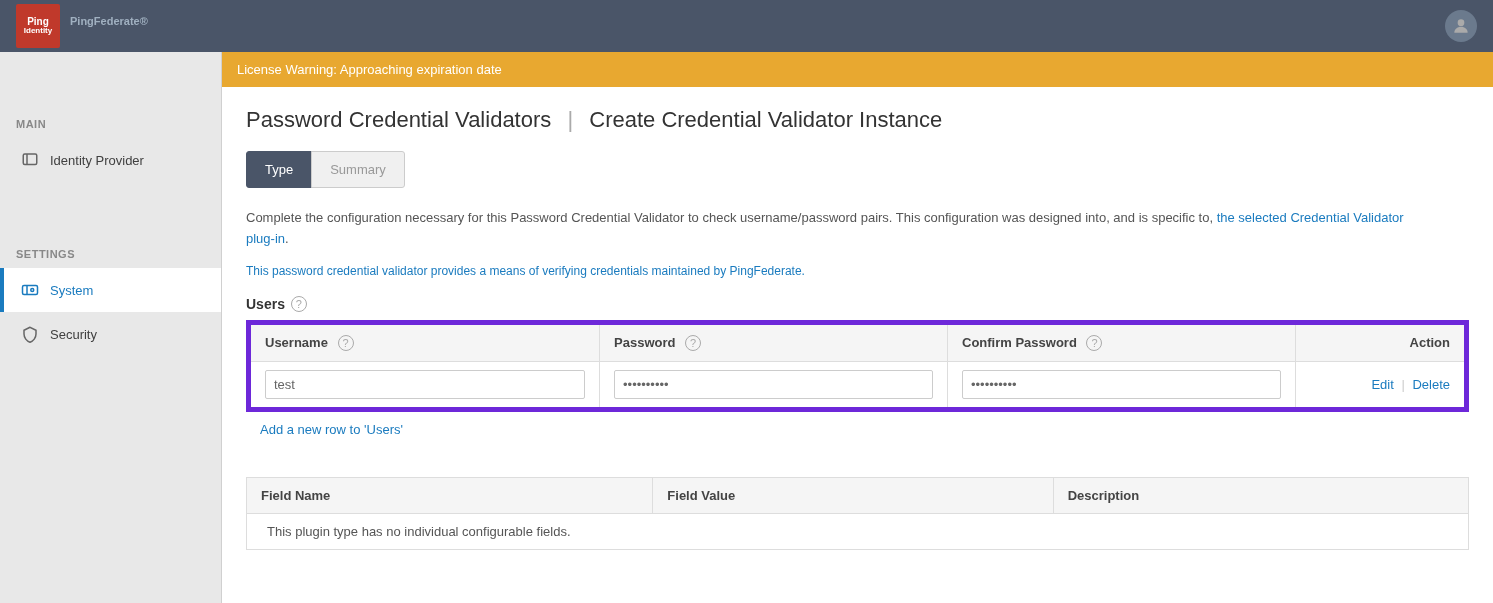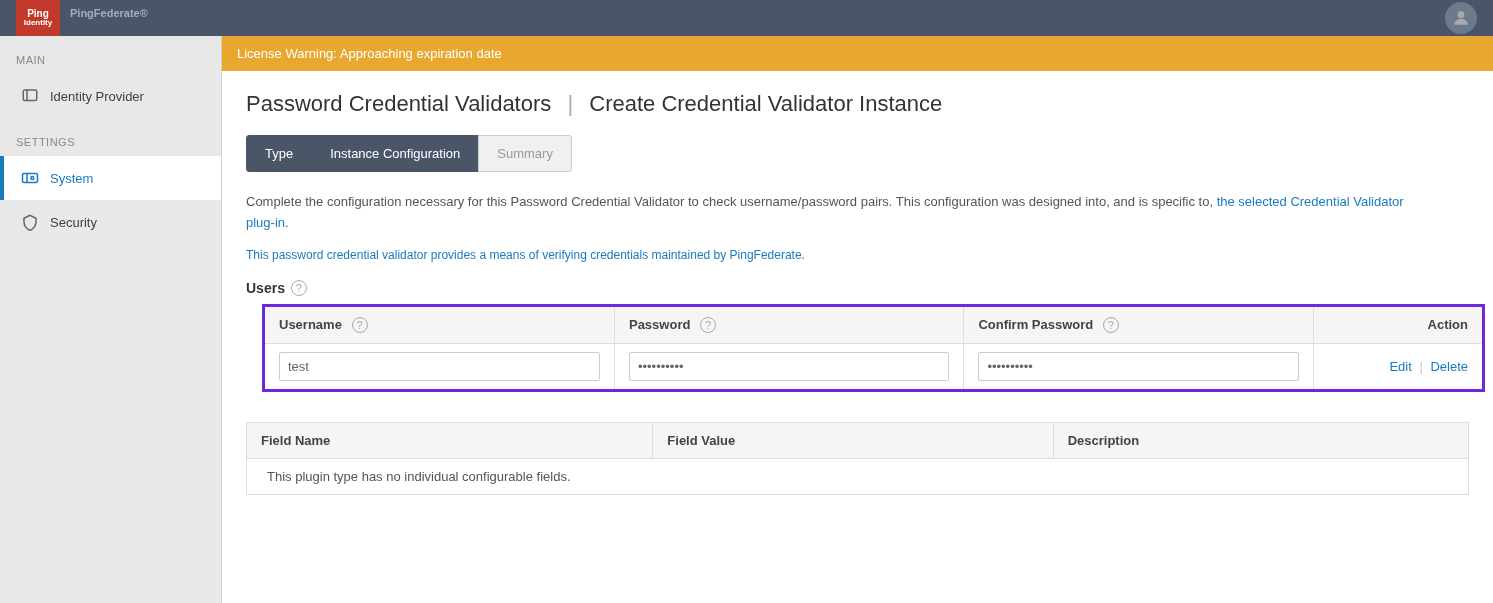--- a/index.html
+++ b/index.html
@@ -1,21 +1,21 @@
 <!DOCTYPE html>
 <html><head>
   <meta charset="utf-8">
   <style>
     * { box-sizing: border-box; margin: 0; padding: 0; }
     body { font-family: Arial, sans-serif; font-size: 13px; background: #f0f0f0; display: flex; flex-direction: column; height: 603px; overflow: hidden; }
 
     
     .header {
       background: #4a5568;
-      height: 36px;
+      height: 52px;
       display: flex;
       align-items: center;
       padding: 0 16px;
       flex-shrink: 0;
     }
     .logo-area {
       display: flex;
       align-items: center;
     }
     .logo-ping {
@@ -67,24 +67,25 @@
     .sidebar {
       width: 222px;
       background: #e8e8e8;
       flex-shrink: 0;
       border-right: 1px solid #d0d0d0;
       overflow-y: auto;
     }
     .sidebar-section-label {
       color: #888;
       font-size: 11px;
-      font-weight: normal;
+      font-weight: bold;
       padding: 18px 16px 8px 16px;
       letter-spacing: 0.5px;
       text-transform: uppercase;
+      margin-top: 48px;
     }
     .sidebar-item {
       display: flex;
       align-items: center;
       padding: 12px 16px;
       cursor: pointer;
       color: #404040;
       font-size: 13px;
       border-left: 4px solid transparent;
     }
@@ -206,22 +207,21 @@
       margin-left: 6px;
       cursor: pointer;
       font-weight: normal;
     }
 
     
     .data-table {
       width: 100%;
       border-collapse: collapse;
       margin-bottom: 0;
-      border: 3px solid #6d28d9;
-      margin-left: 16px;
+      border: 5px solid #6d28d9;
     }
     .data-table th {
       background: #f5f5f5;
       border: 1px solid #ddd;
       padding: 10px 14px;
       font-weight: bold;
       color: #444;
       text-align: left;
       font-size: 13px;
     }
@@ -364,23 +364,20 @@
 
       <div class="page-title">
         <span>Password Credential Validators</span>
         <span class="page-title-sep">|</span>
         <span>Create Credential Validator Instance</span>
       </div>
 
       <div class="tabs">
         <div class="tab active">
           <span>Type</span>
-        </div>
-        <div class="tab active">
-          <span>Instance Configuration</span>
         </div>
         <div class="tab inactive">
           <span>Summary</span>
         </div>
       </div>
 
       <p class="desc-text">
         Complete the configuration necessary for this Password Credential Validator to check username/password pairs. This configuration was designed into, and is specific to, <a class="desc-link">the selected Credential Validator plug-in</a>.
       </p>
 
@@ -426,20 +423,23 @@
               <div class="action-links">
                 <a style="color:#1a7bbf;text-decoration:none;cursor:pointer;">Edit</a>
                 <span class="action-sep">|</span>
                 <a style="color:#1a7bbf;text-decoration:none;cursor:pointer;">Delete</a>
               </div>
             </td>
           </tr>
         </tbody>
       </table>
 
+      <div>
+        <a class="add-row-link">Add a new row to 'Users'</a>
+      </div>
 
       <div class="lower-section">
         <table class="lower-table">
           <thead>
             <tr>
               <th>
                 <span>Field Name</span>
               </th>
               <th>
                 <span>Field Value</span>

